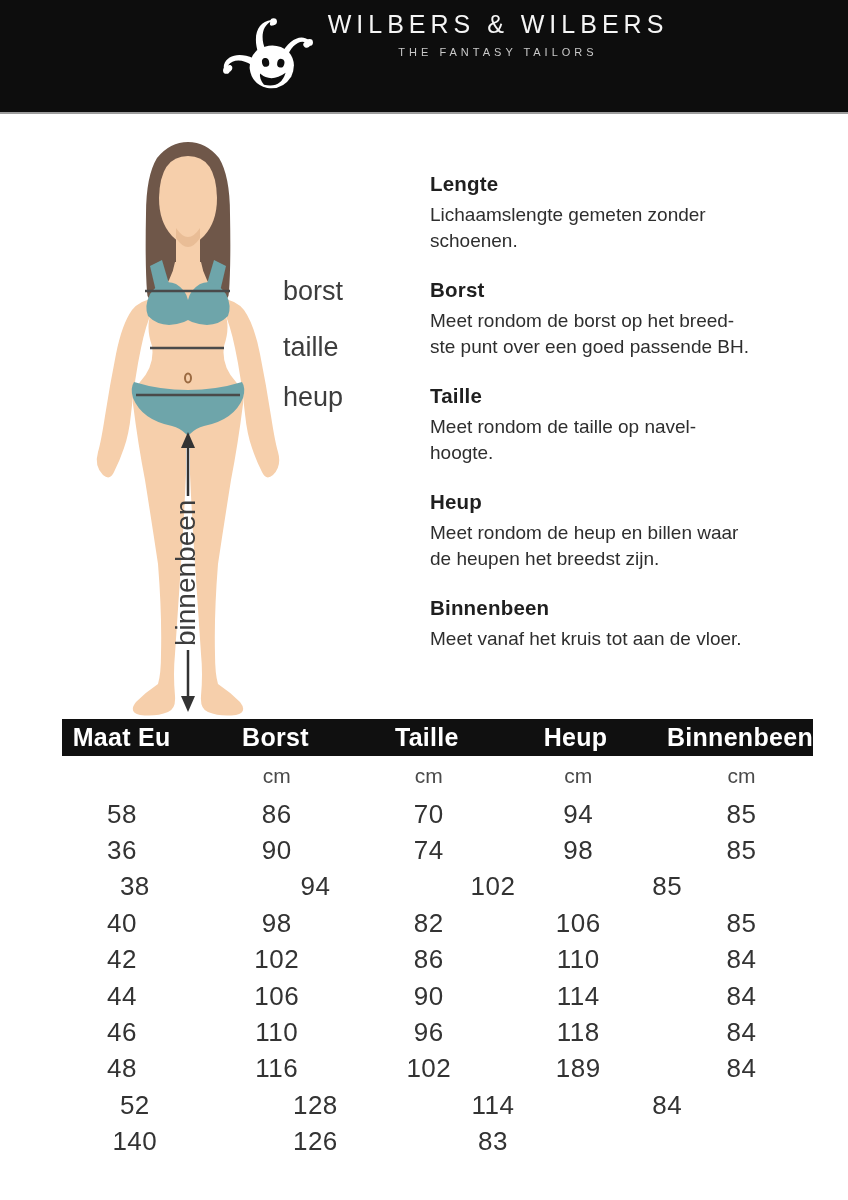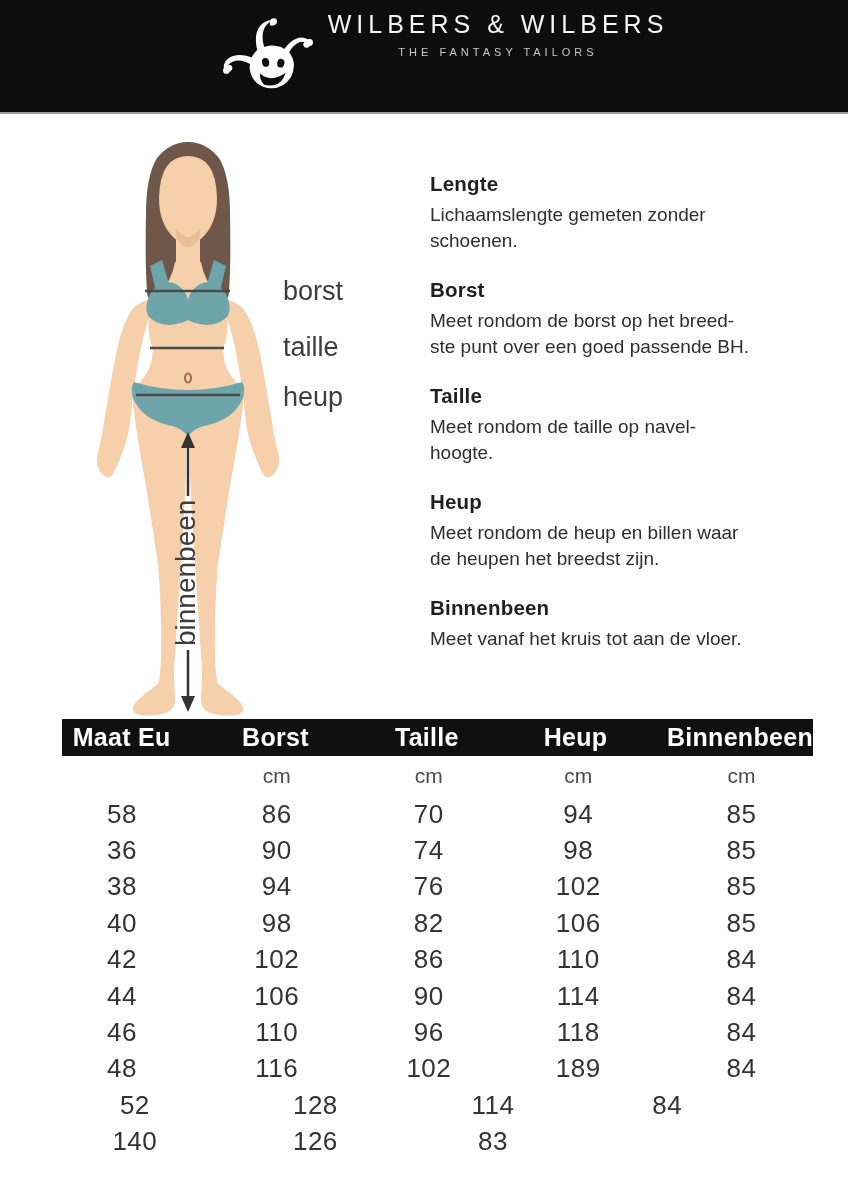--- a/index.html
+++ b/index.html
@@ -185,21 +185,20 @@
       <div class="trow data-row">
         <div class="tcell">36</div>
         <div class="tcell">90</div>
         <div class="tcell">74</div>
         <div class="tcell">98</div>
         <div class="tcell">85</div>
       </div>
       <div class="trow data-row">
         <div class="tcell">38</div>
         <div class="tcell">94</div>
-        <div class="tcell">76</div>
         <div class="tcell">102</div>
         <div class="tcell">85</div>
       </div>
       <div class="trow data-row">
         <div class="tcell">40</div>
         <div class="tcell">98</div>
         <div class="tcell">82</div>
         <div class="tcell">106</div>
         <div class="tcell">85</div>
       </div>

